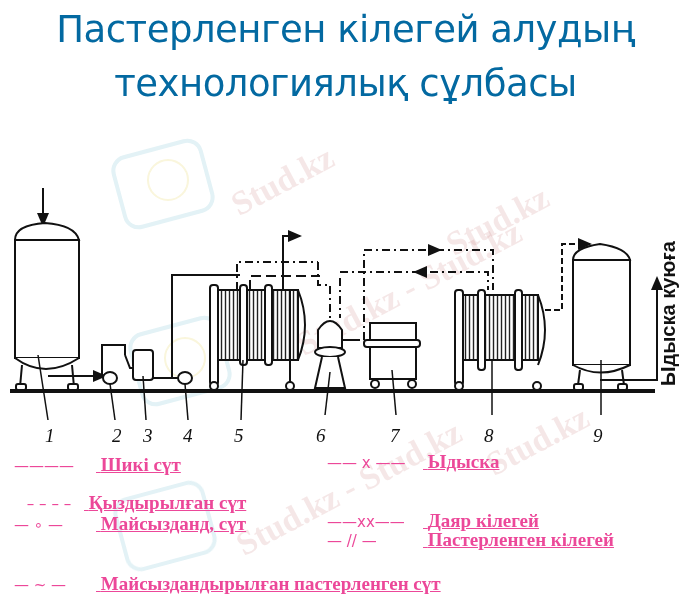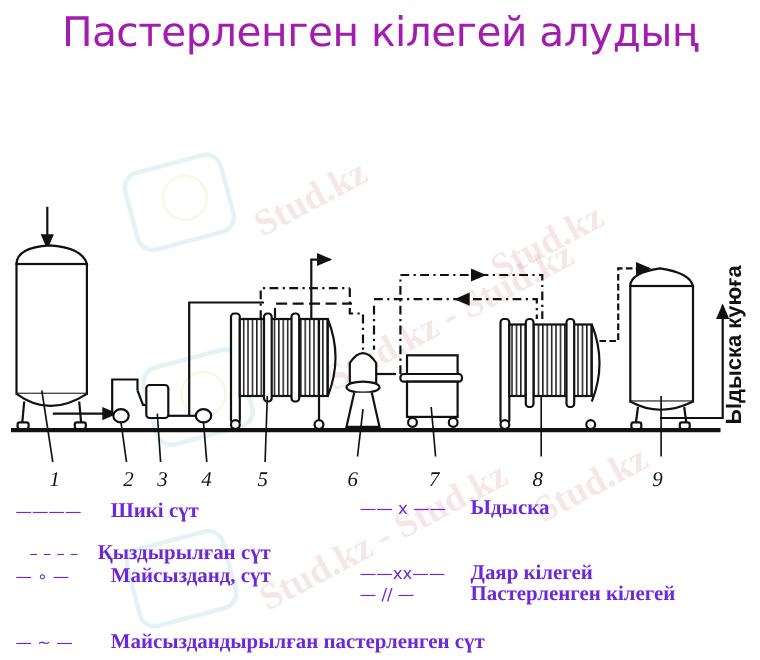--- a/index.html
+++ b/index.html
@@ -1,48 +1,49 @@
 <!DOCTYPE html>
 <html><head>
 <meta charset="utf-8">
 <style>
   html, body { margin: 0; padding: 0; background: #ffffff; }
   body { width: 691px; height: 600px; position: relative; overflow: hidden; font-family: "DejaVu Sans", sans-serif; }
   .title {
     position: absolute; left: 0; top: 6px; width: 691px; text-align: center;
-    font-family: "DejaVu Sans", sans-serif; font-size: 37px; line-height: 48px; color: #a21caf;
+    font-family: "DejaVu Sans", sans-serif; font-size: 37px; line-height: 48px; color: #0369a1;
     letter-spacing: -0.5px;
   }
   .title .l1 { display: block; }
   .title .l2 { display: block; margin-top: 6px; }
   svg.diagram { position: absolute; left: 0; top: 0; }
   .num { font-family: "Liberation Serif", serif; font-style: italic; font-size: 19px; fill: #111; }
   .legend {
-    position: absolute; font-family: "Liberation Serif", serif; font-weight: bold; font-size: 19px; color: #6d28d9;
-    white-space: nowrap; line-height: 20px;
+    position: absolute; font-family: "Liberation Serif", serif; font-weight: bold; font-size: 19px; color: #ec4899;
+    white-space: nowrap; line-height: 20px; text-decoration: underline;
   }
   .legend .sym { display: inline-block; font-weight: normal; font-family: "DejaVu Sans", sans-serif; font-size: 15px; }
   .vtext {
     position: absolute; left: 657px; top: 386px; transform-origin: 0 0; transform: rotate(-90deg);
     font-family: "Liberation Sans", sans-serif; font-weight: bold; font-size: 20px; color: #111; white-space: nowrap;
   }
   .wm { position: absolute; font-family: "Liberation Serif", serif; font-weight: bold; color: rgba(200,120,120,0.18);
         transform: rotate(-28deg); transform-origin: 0 0; white-space: nowrap; pointer-events: none; }
 </style>
 </head>
 <body>
 
 <div class="wm" style="left:225px; top:190px; font-size:34px;">Stud.kz</div>
 <div class="wm" style="left:290px; top:330px; font-size:34px;">Stud.kz - Stud.kz</div>
 <div class="wm" style="left:230px; top:530px; font-size:34px;">Stud.kz - Stud.kz</div>
 <div class="wm" style="left:440px; top:230px; font-size:34px;">Stud.kz</div>
 <div class="wm" style="left:480px; top:450px; font-size:34px;">Stud.kz</div>
 
 <div class="title">
   <span class="l1">Пастерленген кілегей алудың</span>
+  <span class="l2">технологиялық сұлбасы</span>
 </div>
 
 <svg class="diagram" width="691" height="600" viewBox="0 0 691 600">
   <defs>
     <marker id="arr" markerWidth="8" markerHeight="8" refX="6" refY="4" orient="auto">
       <path d="M0,1 L7,4 L0,7 z" fill="#111"></path>
     </marker>
     <pattern id="fins" width="4" height="10" patternUnits="userSpaceOnUse">
       <rect width="4" height="10" fill="#fff"></rect>
       <line x1="1.5" y1="0" x2="1.5" y2="10" stroke="#222" stroke-width="1.4"></line>

